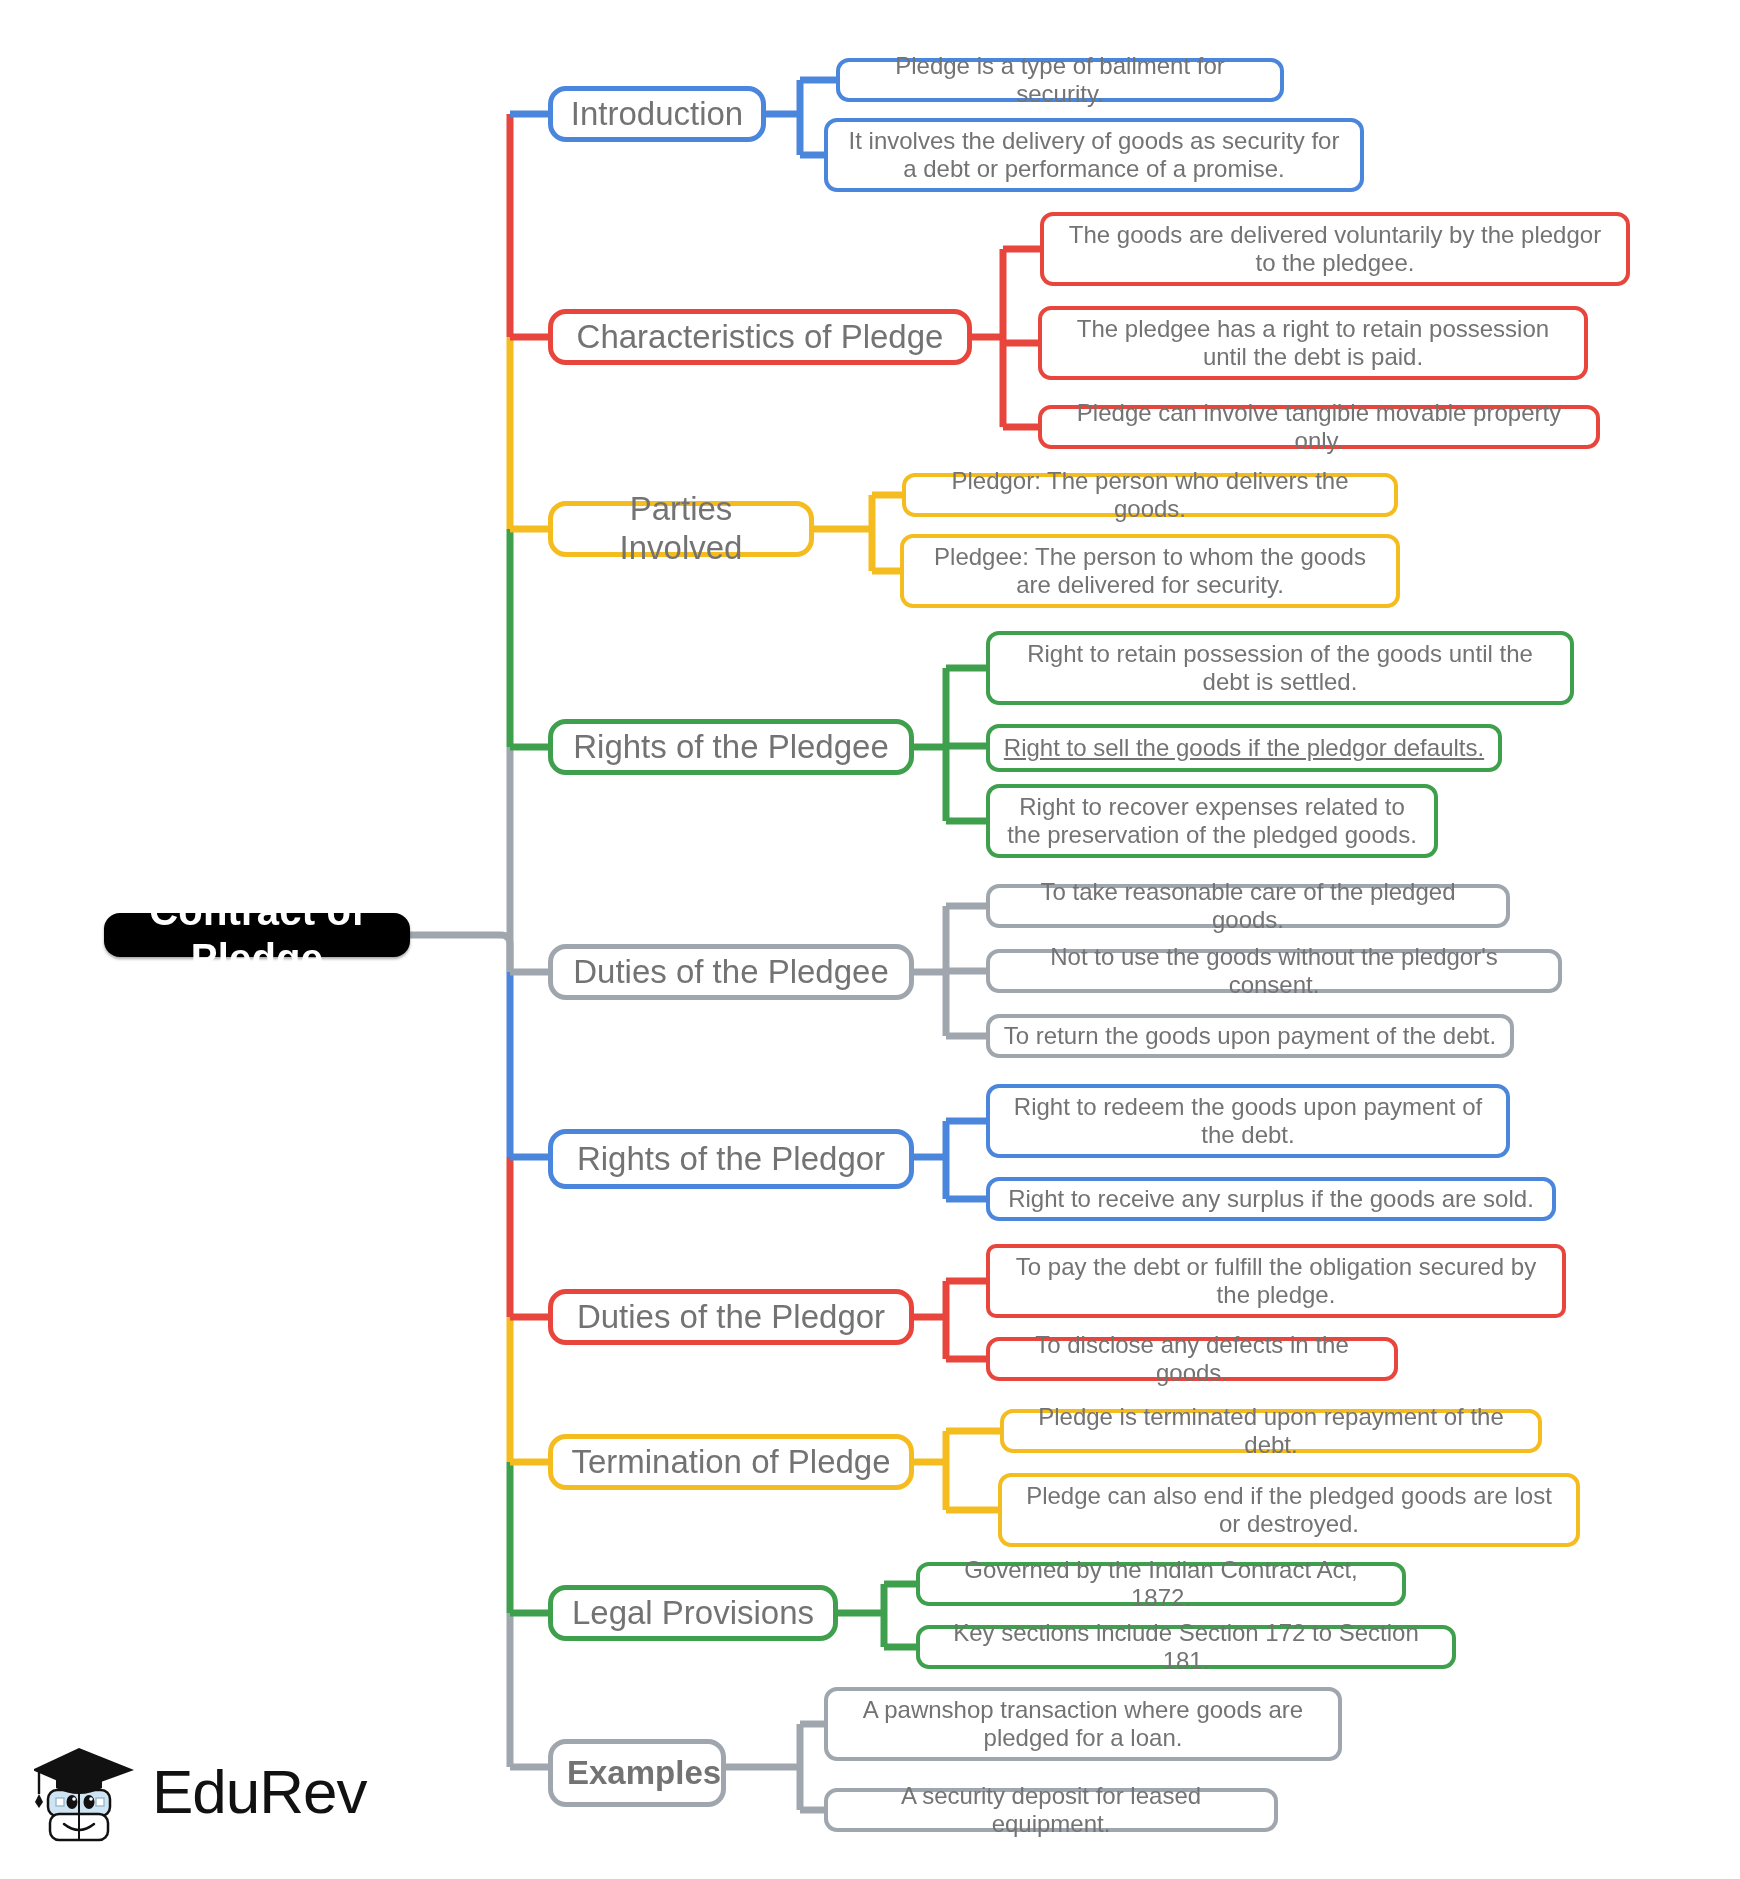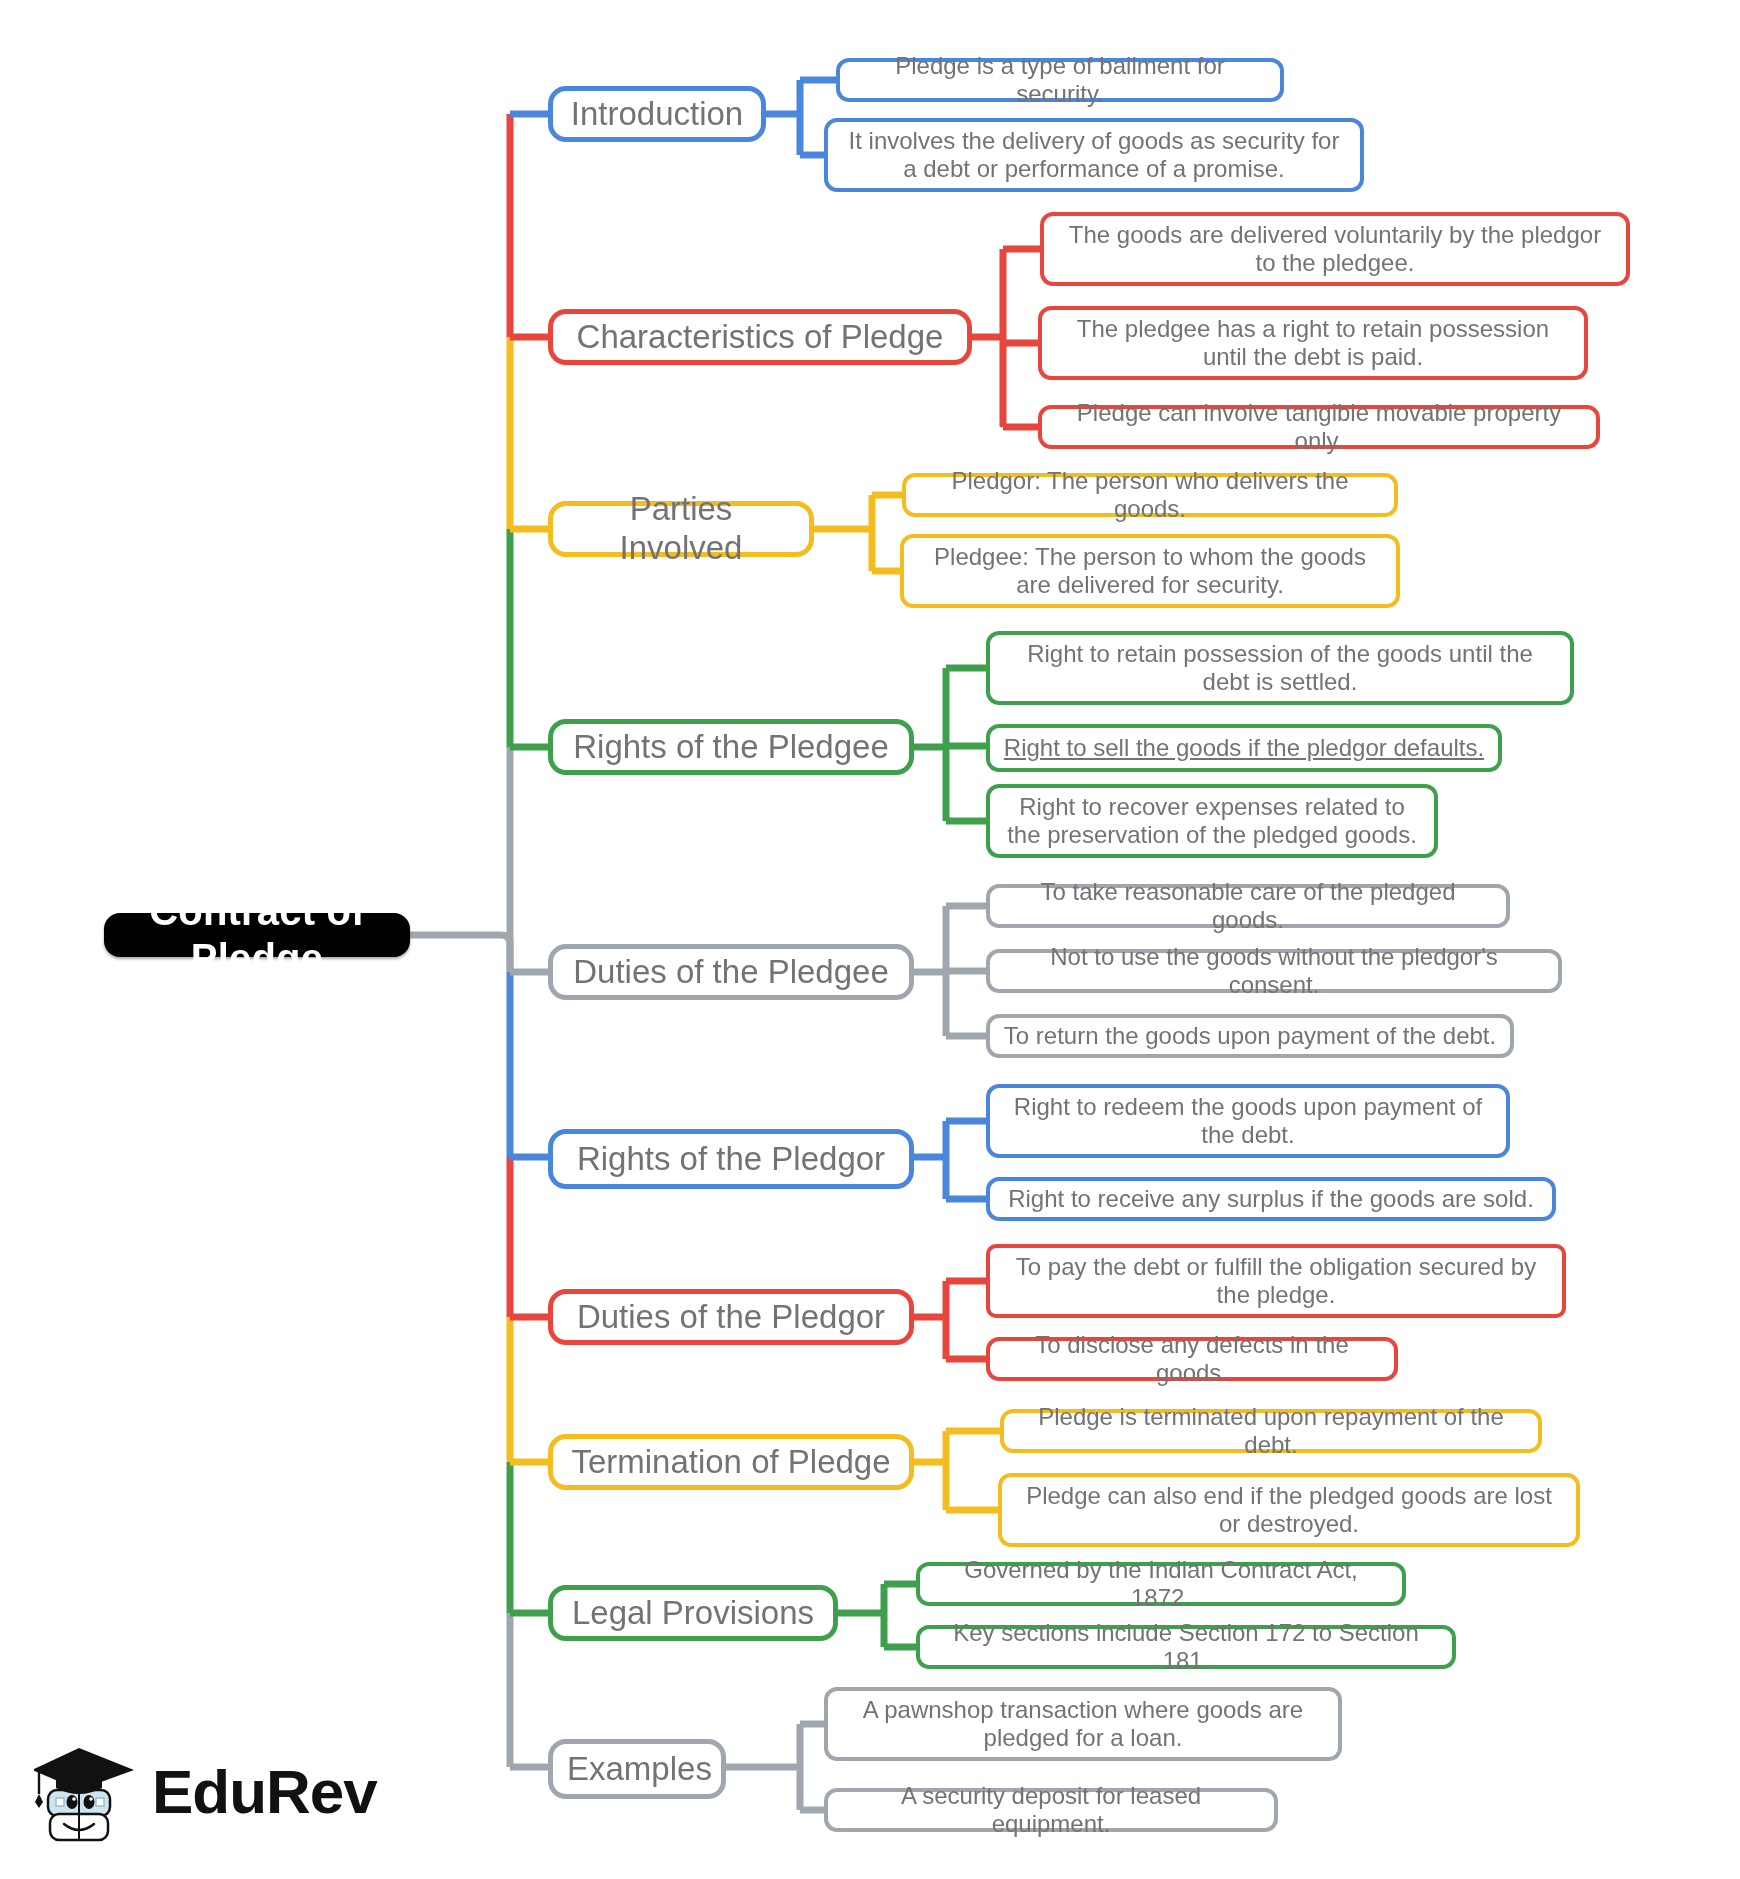--- a/index.html
+++ b/index.html
@@ -83,21 +83,21 @@
     top: 1735px;
     width: 320px;
     height: 120px;
     display: flex;
     align-items: center;
     gap: 14px;
   }
   #logo .mark { width: 104px; height: 110px; flex: 0 0 auto; }
   #logo .wordmark {
     font-size: 62px;
-    font-weight: bold;
+    font-weight: normal;
     color: #111111;
     letter-spacing: -1px;
     line-height: 1;
     padding-bottom: 6px;
   }
 </style>
 </head>
 <body>
 
 <div id="stage">
@@ -256,21 +256,21 @@
       </div>
       <div class="node branch" style="left: 548px; top: 1585px; width: 290px; height: 56px; border-color: rgb(62, 159, 77);">
         <span class="branch-text">Legal Provisions</span>
       </div>
       <div class="node leaf" style="left: 916px; top: 1562px; width: 490px; height: 44px; border-color: rgb(62, 159, 77);">
         <span class="leaf-text">Governed by the Indian Contract Act, 1872.</span>
       </div>
       <div class="node leaf" style="left: 916px; top: 1625px; width: 540px; height: 44px; border-color: rgb(62, 159, 77);">
         <span class="leaf-text">Key sections include Section 172 to Section 181.</span>
       </div>
-      <div class="node branch" style="left: 548px; top: 1739px; width: 178px; height: 60px; border-color: rgb(160, 166, 174);">
+      <div class="node branch" style="left: 548px; top: 1739px; width: 178px; height: 68px; border-color: rgb(160, 166, 174); font-weight: bold;">
         <span class="branch-text">Examples</span>
       </div>
       <div class="node leaf" style="left: 824px; top: 1687px; width: 518px; height: 74px; border-color: rgb(160, 166, 174);">
         <span class="leaf-text">A pawnshop transaction where goods are pledged for a loan.</span>
       </div>
       <div class="node leaf" style="left: 824px; top: 1788px; width: 454px; height: 44px; border-color: rgb(160, 166, 174);">
         <span class="leaf-text">A security deposit for leased equipment.</span>
       </div>
     </div>
 

